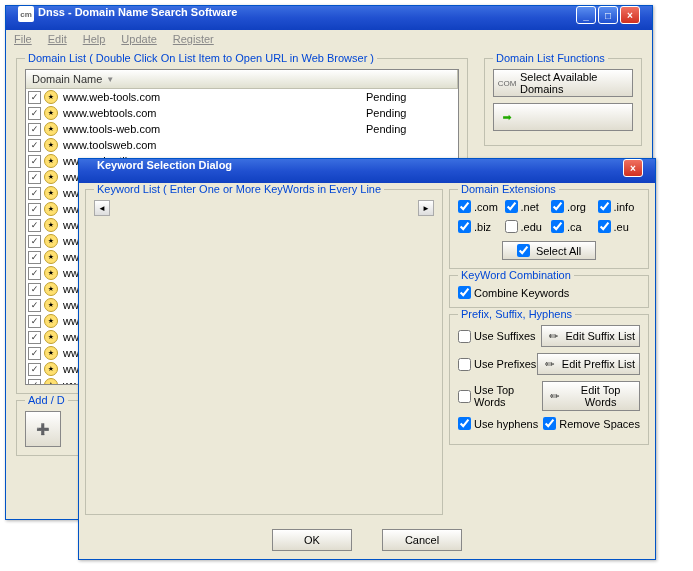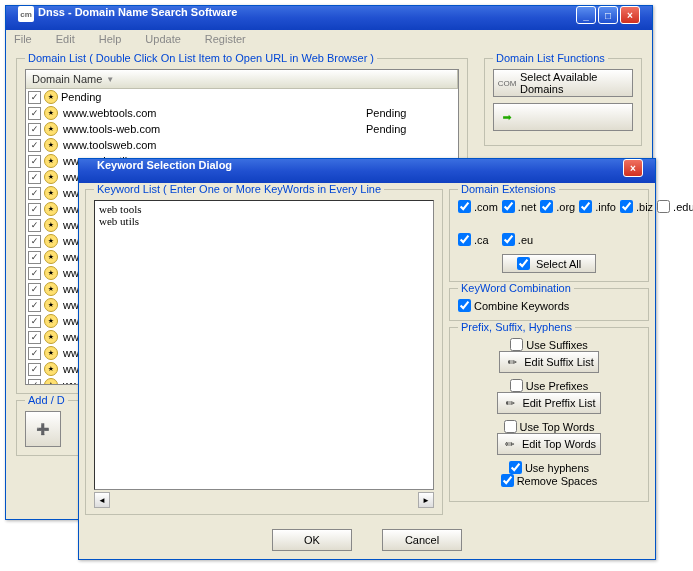--- a/index.html
+++ b/index.html
@@ -6,21 +6,21 @@
 body { background: #fff; width: 693px; height: 571px; position: relative; overflow: hidden; }
 
 .window { position: absolute; border: 1px solid #0053c7; background: #ece9d8; box-shadow: 1px 1px 3px rgba(0,0,0,0.3); }
 .titlebar { background: linear-gradient(to bottom, #3a6ee0 0%, #2050d0 50%, #1040c0 100%); height: 24px; display: flex; padding: 0 12px; color: #fff; font-weight: bold; }
 .titlebar .icon { width: 16px; height: 16px; margin-right: 4px; background: #fff; border-radius: 2px; display:flex; align-items:center; justify-content:center; font-size:8px; color:#666;}
 .titlebar .title { flex: 1; }
 .titlebar .winbtn { width: 20px; height: 18px; margin-left: 2px; border: 1px solid #fff; border-radius: 3px; display: flex; align-items: center; justify-content: center; font-size: 10px; font-weight: bold; cursor: pointer; }
 .winbtn.min, .winbtn.max { background: linear-gradient(to bottom, #5a8ef0, #2050d0); color:#fff; }
 .winbtn.close { background: linear-gradient(to bottom, #f07060, #d03020); color:#fff; }
 
-.menubar { background: #ece9d8; padding: 3px 8px; display: flex; gap: 24px; color: #888; }
+.menubar { background: #ece9d8; padding: 3px 8px; display: flex; gap: 16px; color: #888; text-decoration: underline; }
 .menubar span { cursor: default; }
 
 .groupbox { border: 1px solid #c0c0b0; margin: 6px; padding: 10px 8px 8px 8px; position: relative; background: #ece9d8; }
 .groupbox > .legend { position: absolute; top: -7px; left: 8px; background: #ece9d8; padding: 0 3px; color: #0046d5; }
 
 .main-window { left: 5px; top: 5px; width: 648px; height: 515px; }
 .main-content { display: flex; padding: 4px; gap: 4px; }
 .left-col { flex: 1; }
 .right-col { width: 170px; }
 
@@ -44,27 +44,27 @@
 .dialog { left: 78px; top: 158px; width: 578px; height: 402px; }
 .dialog-body { padding: 6px; display: flex; gap: 6px; }
 .dlg-left { flex: 1; }
 .dlg-right { width: 200px; display:flex; flex-direction:column;}
 
 .textarea-box { width: 100%; height: 290px; border: 1px inset #888; background: #fff; padding: 2px 4px; white-space: pre; overflow:auto; font-family: Tahoma; resize:none; }
 .tascroll {height:16px; background:#ece9d8; display:flex;}
 .tascroll .arrow{width:16px; border:1px solid #aaa; background:linear-gradient(to bottom,#fff,#ddd);display:flex;align-items:center;justify-content:center;font-size:8px;}
 .tascroll .track{flex:1;}
 
-.ext-grid { display: grid; grid-template-columns: repeat(6, 1fr); gap: 20px 4px; }
+.ext-grid { display: grid; grid-template-columns: repeat(4, 1fr); gap: 7px 4px; }
 .chk { display: flex; align-items: center; gap: 3px; }
 .chk input { width:13px; height:13px; }
 
 .selall-btn { margin: 8px auto 0; display: flex; align-items:center; gap:6px; padding: 2px 14px; border: 1px solid #888; background: linear-gradient(to bottom,#fff,#e0ddd0); cursor:pointer;}
 
-.psh-row { display: flex; align-items: center; justify-content: space-between; margin-bottom: 6px; flex-direction: column; }
+.psh-row { display: flex; align-items: center; justify-content: space-between; margin-bottom: 6px; }
 .psh-btn { display: flex; align-items: center; gap: 4px; border: 1px solid #888; background: linear-gradient(to bottom,#fff,#e0ddd0); padding: 2px 4px; cursor:pointer; min-width:92px;}
 .pencil { width:16px; height:16px; display:flex; align-items:center; justify-content:center;}
 
 .btnrow { display: flex; justify-content: center; gap: 30px; padding: 8px; }
 .dlgbtn { width: 80px; height: 22px; border: 1px solid #888; background: linear-gradient(to bottom,#fff,#e0ddd0); cursor:pointer;}
 
 .sort-arrow{font-size:8px; color:#888;}
 </style>
 </head>
 <body>
@@ -92,20 +92,21 @@
           <div class="listhead">
             <div class="col col-name">
                 <span>Domain Name</span> 
                 <span class="sort-arrow">▼</span>
               </div>
           </div>
           <div id="domain-rows">
               <div class="listrow">
                 <span class="cb">✓</span>
                 <span class="icn">★</span>
+                <span class="name">www.web-tools.com</span>
                 <span class="status">Pending</span>
               </div>
               <div class="listrow">
                 <span class="cb">✓</span>
                 <span class="icn">★</span>
                 <span class="name">www.webtools.com</span>
                 <span class="status">Pending</span>
               </div>
               <div class="listrow">
                 <span class="cb">✓</span>
@@ -237,22 +238,20 @@
 
 <div class="window dialog">
   <div class="titlebar">
     <span class="title" style="padding-left:6px;">Keyword Selection Dialog</span>
     <span class="winbtn close">×</span>
   </div>
   <div class="dialog-body">
     <div class="dlg-left">
       <div class="groupbox" style="margin:0; height:326px;">
         <span class="legend">Keyword List ( Enter One or More KeyWords in Every Line</span>
-        <textarea class="textarea-box" style="">web tools
-web utils</textarea>
         <div class="tascroll">
           <div class="arrow">◄</div>
           <div class="track"></div>
           <div class="arrow">►</div>
         </div>
       </div>
     </div>
     <div class="dlg-right">
       <div class="groupbox" style="margin:0 0 6px 0;">
         <span class="legend">Domain Extensions</span>

